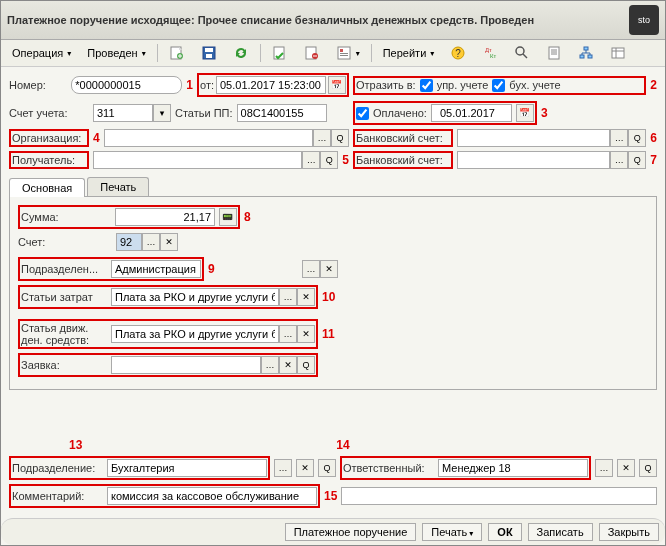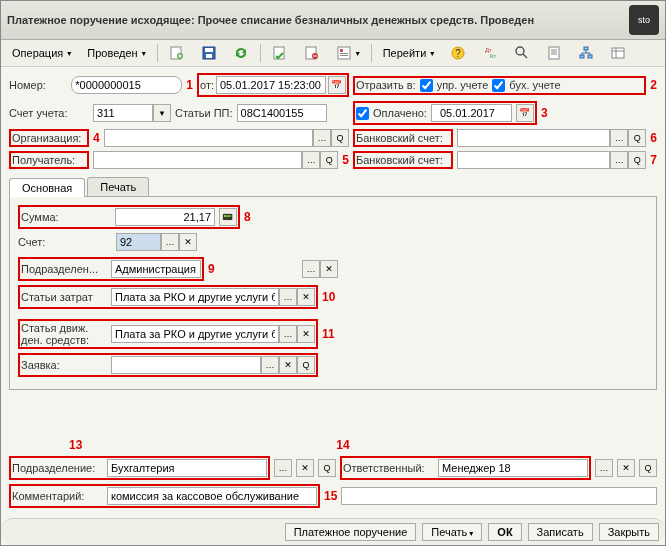--- a/index.html
+++ b/index.html
@@ -250,21 +250,21 @@
         <span class="hl" style="display:flex;align-items:center;gap:4px">
           <span class="label" style="width:90px">Сумма:</span>
           <input type="text" style="width: 100px; text-align: right;" value="21,17">
           <button class="btn-small">📟</button>
         </span>
         <span class="hl-num">8</span>
       </div>
       <div class="row">
         <span class="label" style="width:94px">Счет:</span>
         <div class="input-group">
-          <input type="text" style="width: 45px; background: rgb(204, 221, 238);" value="92">
+          <input type="text" style="width: 26px; background: rgb(204, 221, 238);" value="92">
           <button class="btn-small">…</button>
           <button class="btn-small">✕</button>
         </div>
       </div>
       <div class="row" style="margin-top:6px">
         <span class="hl" style="display:flex;align-items:center">
           <span class="label" style="width:90px">Подразделен...</span>
           <input type="text" style="width: 90px;" value="Администрация">
         </span>
         <span class="hl-num">9</span>

